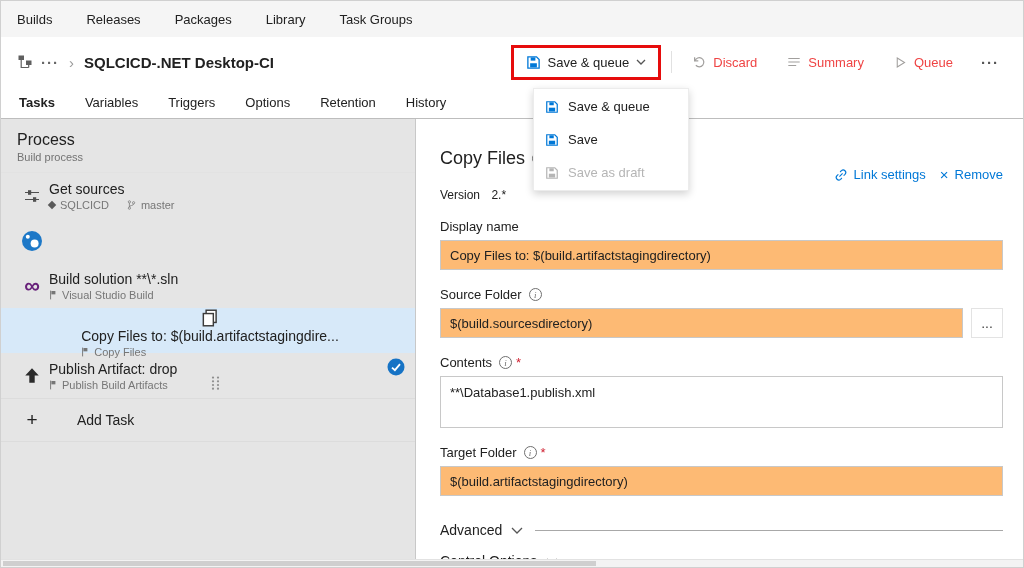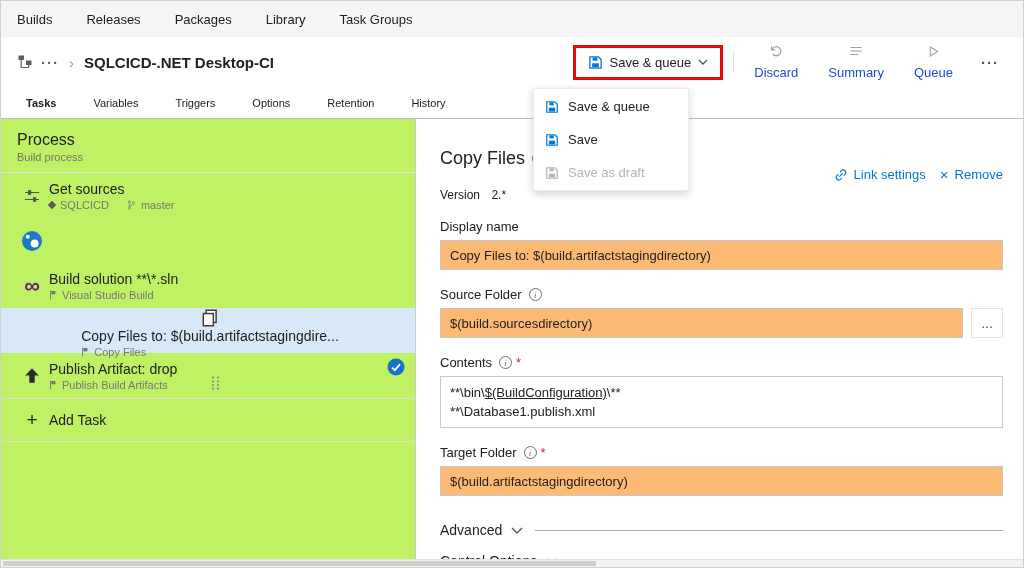--- a/index.html
+++ b/index.html
@@ -12,55 +12,55 @@
   .topnav .navitem { color:#212121; font-size:13px; cursor:pointer; white-space:nowrap; }
 
   
   .cmdbar { position:absolute; top:36px; left:0; right:0; height:50px; background:#fff; display:flex; align-items:center; padding:0 16px; }
   .bc-icon { display:inline-flex; color:#5f5f5f; margin-right:8px; }
   .bc-dots { color:#666; font-size:15px; font-weight:bold; letter-spacing:1px; margin-right:10px; cursor:pointer; }
   .bc-chev { color:#9a9a9a; font-size:15px; margin-right:10px; }
   .cmd-title { font-size:15px; font-weight:600; color:#212121; }
   .cmd-actions { margin-left:auto; display:flex; align-items:center; gap:10px; }
   .cmd-btn { display:inline-flex; align-items:center; gap:7px; background:transparent; border:none; font-family:inherit; font-size:13px; color:#212121; padding:7px 10px; cursor:pointer; white-space:nowrap; }
-  .cmd-btn.dim { color:#1d4ed8; cursor:default;flex-direction:column; }
+  .cmd-btn.dim { color:#ef4444; cursor:default; }
   .cmd-btn .ic { display:inline-flex; }
   .blue { color:#0078d7; }
   .gray { color:#a19f9d; }
   .red-box { border:3px solid #e60c0c; display:inline-flex; align-items:center; padding:0 2px; }
   .vdiv { width:1px; height:22px; background:#e1e1e1; }
   .more-dots { color:#555; font-size:15px; font-weight:bold; letter-spacing:1px; padding:6px 8px; cursor:pointer; }
 
   
   .tabbar { position:absolute; top:86px; left:0; right:0; height:32px; display:flex; align-items:center; padding:0 18px; gap:30px; border-bottom:1px solid #bdbdbd; background:#fff; }
-  .tab { font-size:11px; color:#212121; cursor:pointer; white-space:nowrap;margin-left:7px; }
+  .tab { font-size:13px; color:#212121; cursor:pointer; white-space:nowrap; }
   .tab.active { font-weight:bold; }
 
   
   .main { position:absolute; top:118px; bottom:8px; left:0; right:0; display:flex; }
-  .left { width:415px; border-right:1px solid #c8c8c8; background:#bef264; overflow:hidden; }
+  .left { width:415px; border-right:1px solid #c8c8c8; background:#e5e5e5; overflow:hidden; }
   .right { flex:1; padding:16px 20px 0 24px; overflow:hidden; position:relative; }
 
   
   .proc-head { padding:12px 16px 9px 16px; border-bottom:1px solid #e2e2e2; }
   .proc-title { font-size:16px; color:#212121; }
   .proc-sub { font-size:11px; color:#737373; margin-top:2px; }
   .task-row { height:45px; display:flex; align-items:center; padding:0 10px 0 14px; cursor:pointer; }
   .task-row.selected { background:#d7e9f9;flex-direction:column; }
   .task-icon { width:34px; display:flex; justify-content:center; align-items:center; flex:none; }
   .task-text { min-width:0; }
   .task-title { font-size:14px; color:#212121; white-space:nowrap; overflow:hidden; }
   .task-sub { font-size:11px; color:#767676; margin-top:2px; display:flex; align-items:center; gap:5px; }
   .task-sub .gap { width:8px; }
   .diamond { width:6px; height:6px; background:#5a5a5a; transform:rotate(45deg); display:inline-block; }
   .check { margin-left:auto; display:inline-flex; flex:none; }
   .grip { margin-left:14px; margin-right:4px; display:inline-flex; flex:none; cursor:grab; }
   .add-task { height:44px; display:flex; align-items:center; padding:0 14px; border-top:1px solid #dcdcdc; border-bottom:1px solid #dcdcdc; cursor:pointer; }
   .add-plus { width:34px; font-size:19px; color:#212121; text-align:center; }
-  .add-label { font-size:14px; }
+  .add-label { font-size:14px;margin-left:28px; }
 
   
   .detail-head { display:flex; align-items:center; }
   .detail-title { font-size:18px; font-weight:400; color:#212121; }
   .head-links { margin-left:auto; display:flex; align-items:center; gap:14px;margin-top:32px; }
   .link { color:#0078d7; font-size:13px; display:inline-flex; align-items:center; gap:6px; cursor:pointer; white-space:nowrap; }
   .xglyph { font-size:15px; line-height:1; }
   .version-row { margin-top:6px; font-size:12px; color:#212121; }
   .version-row .vlabel { margin-right:8px;text-align:center; }
   .field-label { margin-top:17px; font-size:13px; color:#212121; display:flex; align-items:center; }
@@ -370,21 +370,20 @@
         <input class="tinput" type="text" value="$(build.sourcesdirectory)" style="">
         <button class="browse">...</button>
       </div>
 
       <div class="field-label">
         <span>Contents</span>
         <span class="info">i</span>
         <span class="req">*</span>
       </div>
       <div class="contents-box">
-        <div><span>**\bin\</span><span class="var-u">$(BuildConfiguration)</span><span>\**</span></div>
         <div>**\Database1.publish.xml</div>
       </div>
 
       <div class="field-label">
         <span>Target Folder</span>
         <span class="info">i</span>
         <span class="req">*</span>
       </div>
       <input class="tinput" type="text" value="$(build.artifactstagingdirectory)" style="">
 

